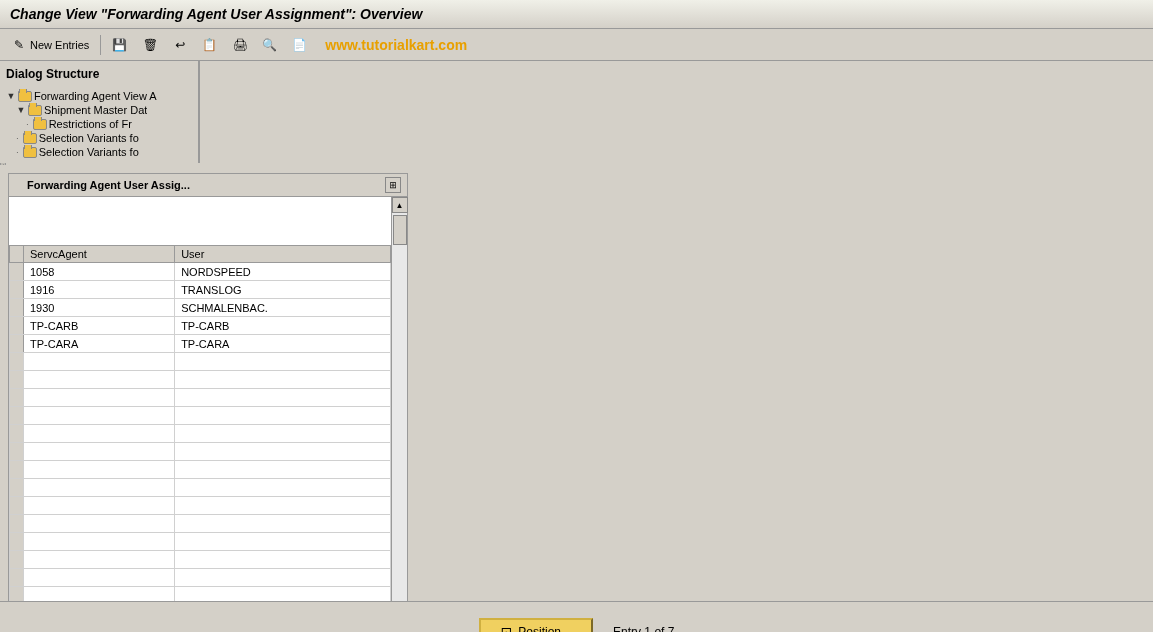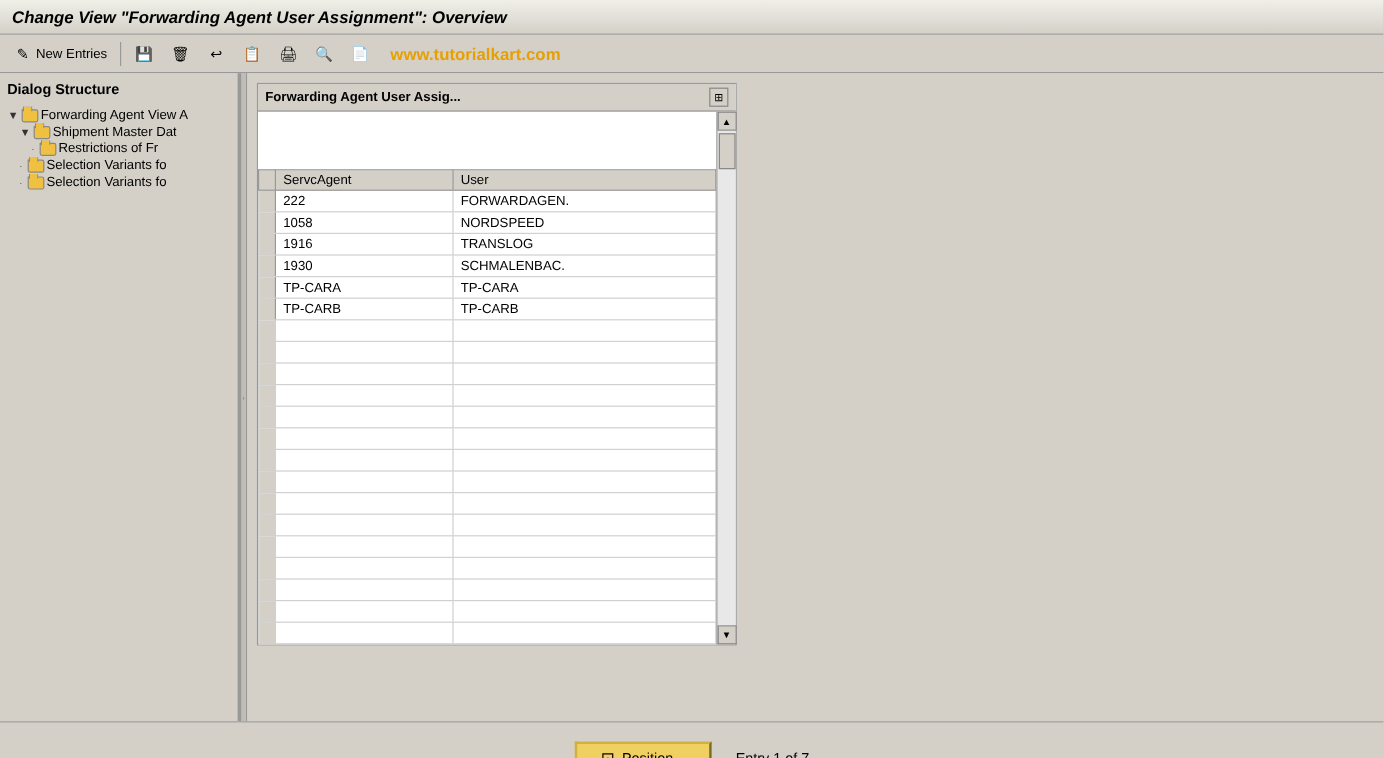--- a/index.html
+++ b/index.html
@@ -63,20 +63,21 @@
       color: #e8a000;
       font-size: 14px;
       font-weight: bold;
       margin-left: 8px;
     }
 
     
     .main-layout {
       display: flex;
       height: calc(632px - 32px - 30px - 30px);
+      flex-direction: column;
     }
 
     
     .left-panel {
       width: 200px;
       background: #d4d0c8;
       border-right: 2px solid #999;
       padding: 4px;
       flex-shrink: 0;
     }
@@ -154,20 +155,21 @@
       padding: 3px 6px;
       font-size: 11px;
       border-bottom: 1px solid #999;
       display: flex;
       align-items: center;
       justify-content: space-between;
     }
     .table-header-title {
       font-weight: bold;
       font-size: 11px;
+      margin-left: 12px;
     }
     .table-config-btn {
       width: 16px;
       height: 16px;
       background: #d4d0c8;
       border: 1px solid #888;
       cursor: pointer;
       display: flex;
       align-items: center;
       justify-content: center;
@@ -386,49 +388,44 @@
         <div class="table-main">
           <table>
             <thead>
               <tr>
                 <th style="width:14px; background:#d4d0c8;"></th>
                 <th>ServcAgent</th>
                 <th>User</th>
               </tr>
             </thead>
             <tbody id="table-body">
-            <tr>
-                  <td class="row-selector" style="background: rgb(212, 208, 200); width: 14px;"></td>
-                  <td>222</td>
-                  <td>FORWARDAGEN.</td>
-                </tr>
                 <tr>
                   <td class="row-selector" style="background: rgb(212, 208, 200); width: 14px;"></td>
                   <td>1058</td>
                   <td>NORDSPEED</td>
                 </tr>
                 <tr>
                   <td class="row-selector" style="background: rgb(212, 208, 200); width: 14px;"></td>
                   <td>1916</td>
                   <td>TRANSLOG</td>
                 </tr>
                 <tr>
                   <td class="row-selector" style="background: rgb(212, 208, 200); width: 14px;"></td>
                   <td>1930</td>
                   <td>SCHMALENBAC.</td>
                 </tr>
                 <tr>
                   <td class="row-selector" style="background: rgb(212, 208, 200); width: 14px;"></td>
+                  <td>TP-CARB</td>
+                  <td>TP-CARB</td>
+                </tr>
+                <tr>
+                  <td class="row-selector" style="background: rgb(212, 208, 200); width: 14px;"></td>
                   <td>TP-CARA</td>
                   <td>TP-CARA</td>
-                </tr>
-                <tr>
-                  <td class="row-selector" style="background: rgb(212, 208, 200); width: 14px;"></td>
-                  <td>TP-CARB</td>
-                  <td>TP-CARB</td>
                 </tr>
                 <tr class="empty-row">
                   <td style="background: rgb(212, 208, 200); width: 14px;"></td>
                   <td>&nbsp;</td>
                   <td>&nbsp;</td>
                 </tr>
                 <tr class="empty-row">
                   <td style="background: rgb(212, 208, 200); width: 14px;"></td>
                   <td>&nbsp;</td>
                   <td>&nbsp;</td>

